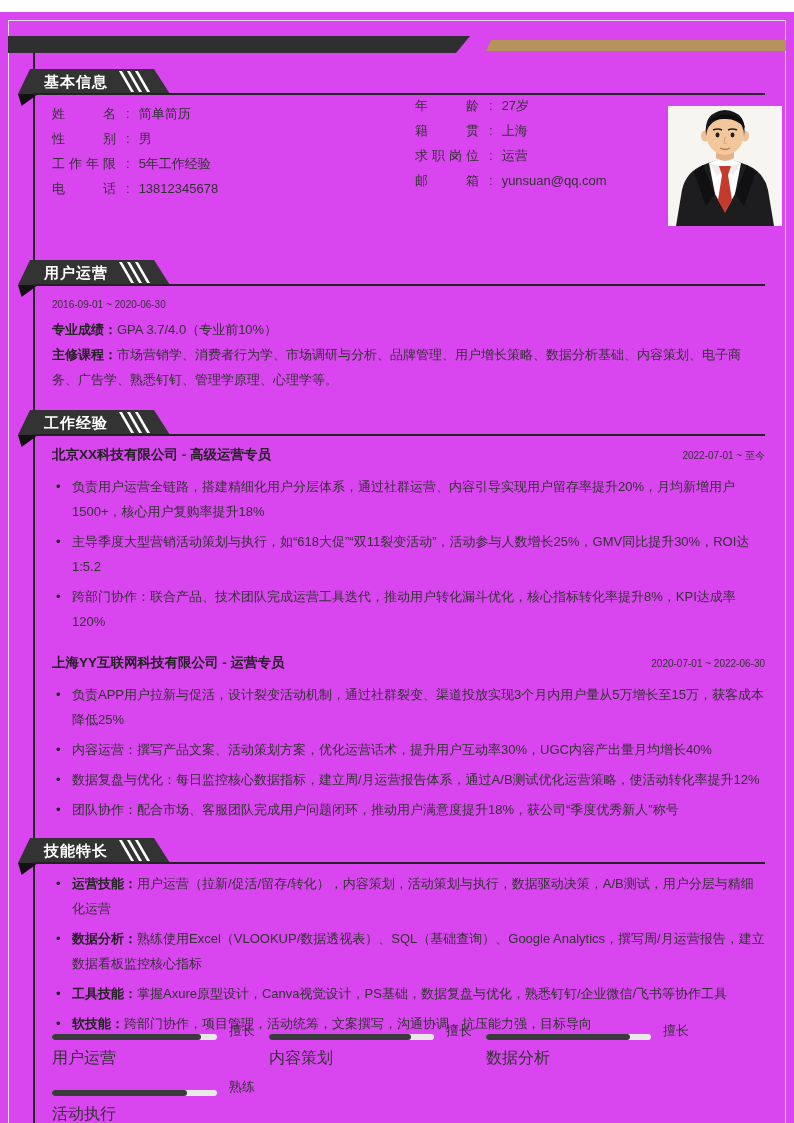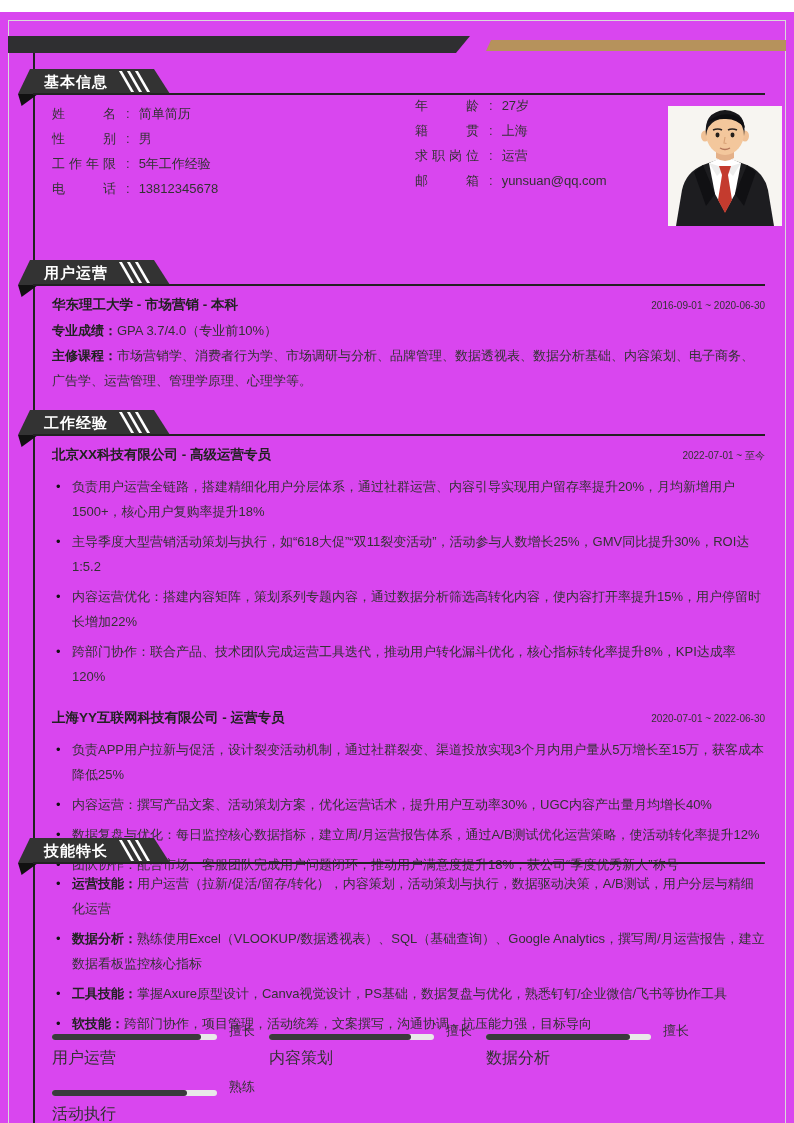--- a/index.html
+++ b/index.html
@@ -154,28 +154,27 @@
         <i></i>
         <i></i>
         <i></i>
       </span>
   </div>
   <div class="sec-fold" style="top:273px"></div>
   <div class="sec-line" style="top:272px"></div>
 
   <div class="block" style="top:280px">
     <div class="titleline">
-      <span class="btitle">华东理工大学 - 市场营销 - 本科</span>
       <span class="bdate">2016-09-01 ~ 2020-06-30</span>
     </div>
     <div class="edu-row">
       <span class="rlabel">专业成绩：</span><span>GPA 3.7/4.0（专业前10%）</span>
     </div>
     <div class="edu-row">
-      <span class="rlabel">主修课程：</span><span>市场营销学、消费者行为学、市场调研与分析、品牌管理、数据透视表、数据分析基础、内容策划、电子商务、广告学、运营管理、管理学原理、心理学等。</span>
+      <span class="rlabel">主修课程：</span><span>市场营销学、消费者行为学、市场调研与分析、品牌管理、用户增长策略、数据分析基础、内容策划、电子商务、广告学、熟悉钉钉、管理学原理、心理学等。</span>
     </div>
   </div>
 
   <div class="sec-banner" style="top:398px">
     <span class="sec-title">工作经验</span>
     <span class="stripes">
         <i></i>
         <i></i>
         <i></i>
       </span>
@@ -185,21 +184,20 @@
 
   <div class="block" style="top:430px">
     <div class="job">
       <div class="titleline">
         <span class="btitle">北京XX科技有限公司 - 高级运营专员</span>
         <span class="bdate">2022-07-01 ~ 至今</span>
       </div>
       <ul class="bullets">
         <li>负责用户运营全链路，搭建精细化用户分层体系，通过社群运营、内容引导实现用户留存率提升20%，月均新增用户1500+，核心用户复购率提升18%</li>
         <li>主导季度大型营销活动策划与执行，如“618大促”“双11裂变活动”，活动参与人数增长25%，GMV同比提升30%，ROI达1:5.2</li>
-        <li>内容运营优化：搭建内容矩阵，策划系列专题内容，通过数据分析筛选高转化内容，使内容打开率提升15%，用户停留时长增加22%</li>
         <li>跨部门协作：联合产品、技术团队完成运营工具迭代，推动用户转化漏斗优化，核心指标转化率提升8%，KPI达成率120%</li>
       </ul>
     </div>
     <div class="job">
       <div class="titleline">
         <span class="btitle">上海YY互联网科技有限公司 - 运营专员</span>
         <span class="bdate">2020-07-01 ~ 2022-06-30</span>
       </div>
       <ul class="bullets">
         <li>负责APP用户拉新与促活，设计裂变活动机制，通过社群裂变、渠道投放实现3个月内用户量从5万增长至15万，获客成本降低25%</li>

